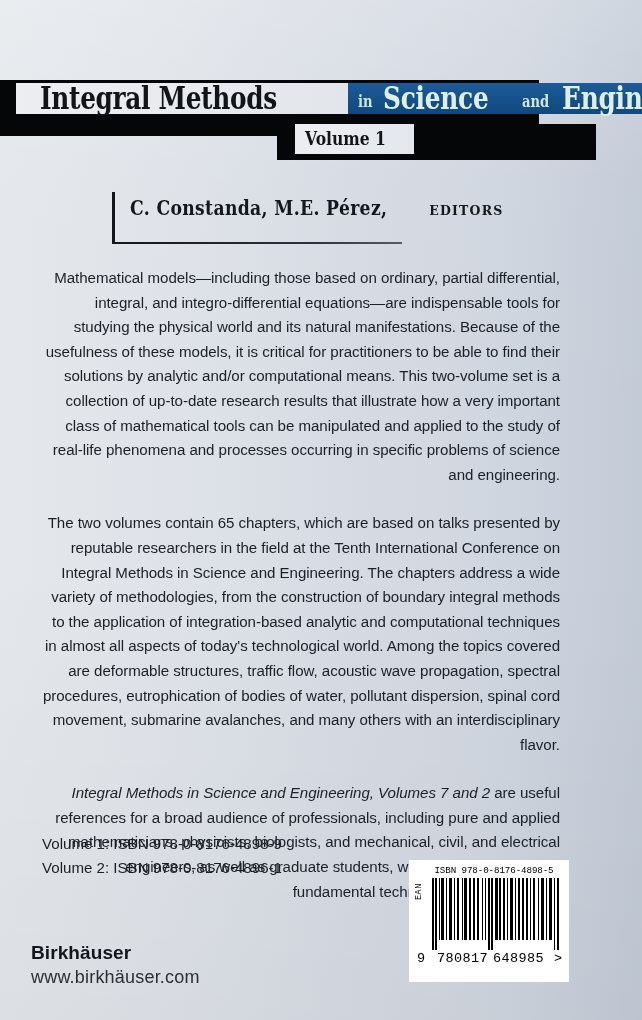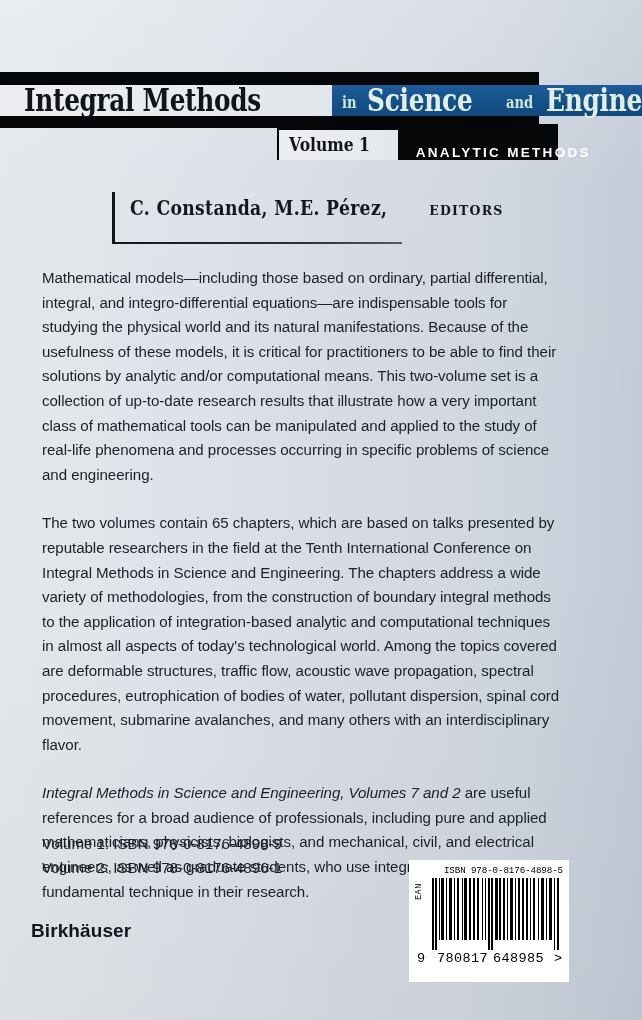--- a/index.html
+++ b/index.html
@@ -39,28 +39,28 @@
     position: absolute;
     left: 0;
     top: 68px;
     width: 100%;
     height: 104px;
   }
 
   .title-bar {
     position: absolute;
     left: 0;
-    top: 4px;
+    top: 12px;
     width: 539px;
     height: 56px;
     background: #050608;
-    padding: 3px 0 3px 0;
+    padding: 3px 0 3px 16px;
     box-sizing: border-box;
     display: flex;
-    align-items: center;
+    align-items: flex-start;
   }
   .title-bar-inner {
     display: flex;
     align-items: stretch;
     width: 100%;
     margin-left: 0;
   }
   .title-left {
     background: linear-gradient(to right, #eceef1 0%, #e7eaee 60%, #e2e6ea 100%);
     display: flex;
@@ -111,26 +111,26 @@
     white-space: nowrap;
     position: relative;
     top: 3px;
   }
 
   
   .sub-bar {
     position: absolute;
     left: 277px;
     top: 56px;
-    width: 281px;
+    width: 319px;
     height: 36px;
     background: #050608;
     display: flex;
-    align-items: flex-end;
-    padding: 0 0 0 2px;
+    align-items: flex-start;
+    padding: 0 0 0 18px;
     box-sizing: border-box;
   }
   .volume-box {
     background: linear-gradient(to right, #eceef1 0%, #e4e7ec 100%);
     color: #111419;
     font-family: "DejaVu Serif", "Liberation Serif", serif;
     font-weight: 700;
     font-size: 19px;
     line-height: 1;
     padding: 5px 10px 6px 10px;
@@ -205,20 +205,21 @@
     top: 266px;
     width: 518px;
     color: #1b1f26;
     font-family: "Liberation Sans", sans-serif;
     font-size: 15.1px;
     line-height: 24.6px;
     letter-spacing: -0.05px;
   }
   #blurb p {
     margin: 0 0 24px 0;
+    text-align: right;
   }
   #blurb p:last-child { margin-bottom: 0; }
   #blurb .bookref {
     font-style: italic;
   }
 
   
   #isbn-lines {
     position: absolute;
     left: 42px;
@@ -227,21 +228,21 @@
     font-family: "Liberation Sans", sans-serif;
     font-size: 15.1px;
     line-height: 24px;
   }
   #isbn-lines div { white-space: nowrap; }
 
   
   #publisher {
     position: absolute;
     left: 31px;
-    top: 918px;
+    top: 940px;
   }
   #publisher .pub-name {
     font-family: "Liberation Sans", sans-serif;
     font-weight: 700;
     font-size: 19px;
     color: #13171d;
     letter-spacing: 0.1px;
     line-height: 25px;
   }
   #publisher .pub-url {
@@ -258,21 +259,21 @@
     position: absolute;
     left: 409px;
     top: 860px;
     width: 160px;
     height: 122px;
     background: #ffffff;
     box-sizing: border-box;
     padding: 5px 6px 4px 6px;
   }
   #barcode-block .bc-isbn {
-    text-align: right;
+    text-align: center;
     font-family: "Liberation Mono", "DejaVu Sans Mono", monospace;
     font-size: 9.2px;
     letter-spacing: -0.1px;
     color: #000;
     margin-left: 10px;
     white-space: nowrap;
   }
   #barcode-block .bc-main {
     position: relative;
     height: 72px;
@@ -330,21 +331,20 @@
           <span class="t-small">and</span>
           <span class="t-sci">Engineering</span>
         </div>
       </div>
     </div>
 
     <div class="sub-bar">
       <div class="volume-box">
         <span>Volume 1</span>
       </div>
-      <div class="sub-label">ANALYTIC METHODS</div>
     </div>
 
   </div>
 
   <div id="editors">
     <div class="rule-v"></div>
     <div class="rule-h"></div>
     <div class="ed-text">
       <span class="ed-names">C. Constanda, M.E. Pérez,</span><span class="ed-suffix">EDITORS</span>
     </div>
@@ -356,20 +356,21 @@
     <p><span class="bookref">Integral Methods in Science and Engineering, Volumes 7 and 2</span><span> are useful references for a broad audience of professionals, including pure and applied mathematicians, physicists, biologists, and mechanical, civil, and electrical engineers, as well as graduate students, who use integration as a fundamental technique in their research.</span></p>
   </div>
 
   <div id="isbn-lines">
     <div>Volume 1: ISBN 978-0-8176-4898-9</div>
     <div>Volume 2: ISBN 978-0-8176-4896-1</div>
   </div>
 
   <div id="publisher">
     <div class="pub-name">Birkhäuser</div>
+    <div class="pub-url">www.birkhäuser.com</div>
   </div>
 
   <div id="barcode-block">
     <div class="bc-isbn">ISBN 978-0-8176-4898-5</div>
     <div class="bc-main">
       <div class="bc-ean">EAN</div>
       <div class="bars">
         <svg viewBox="0 0 132 72" preserveAspectRatio="none" shape-rendering="crispEdges" aria-hidden="true">
           <rect x="0" y="0" width="132" height="72" fill="#ffffff"></rect>
           <g fill="#000000">

